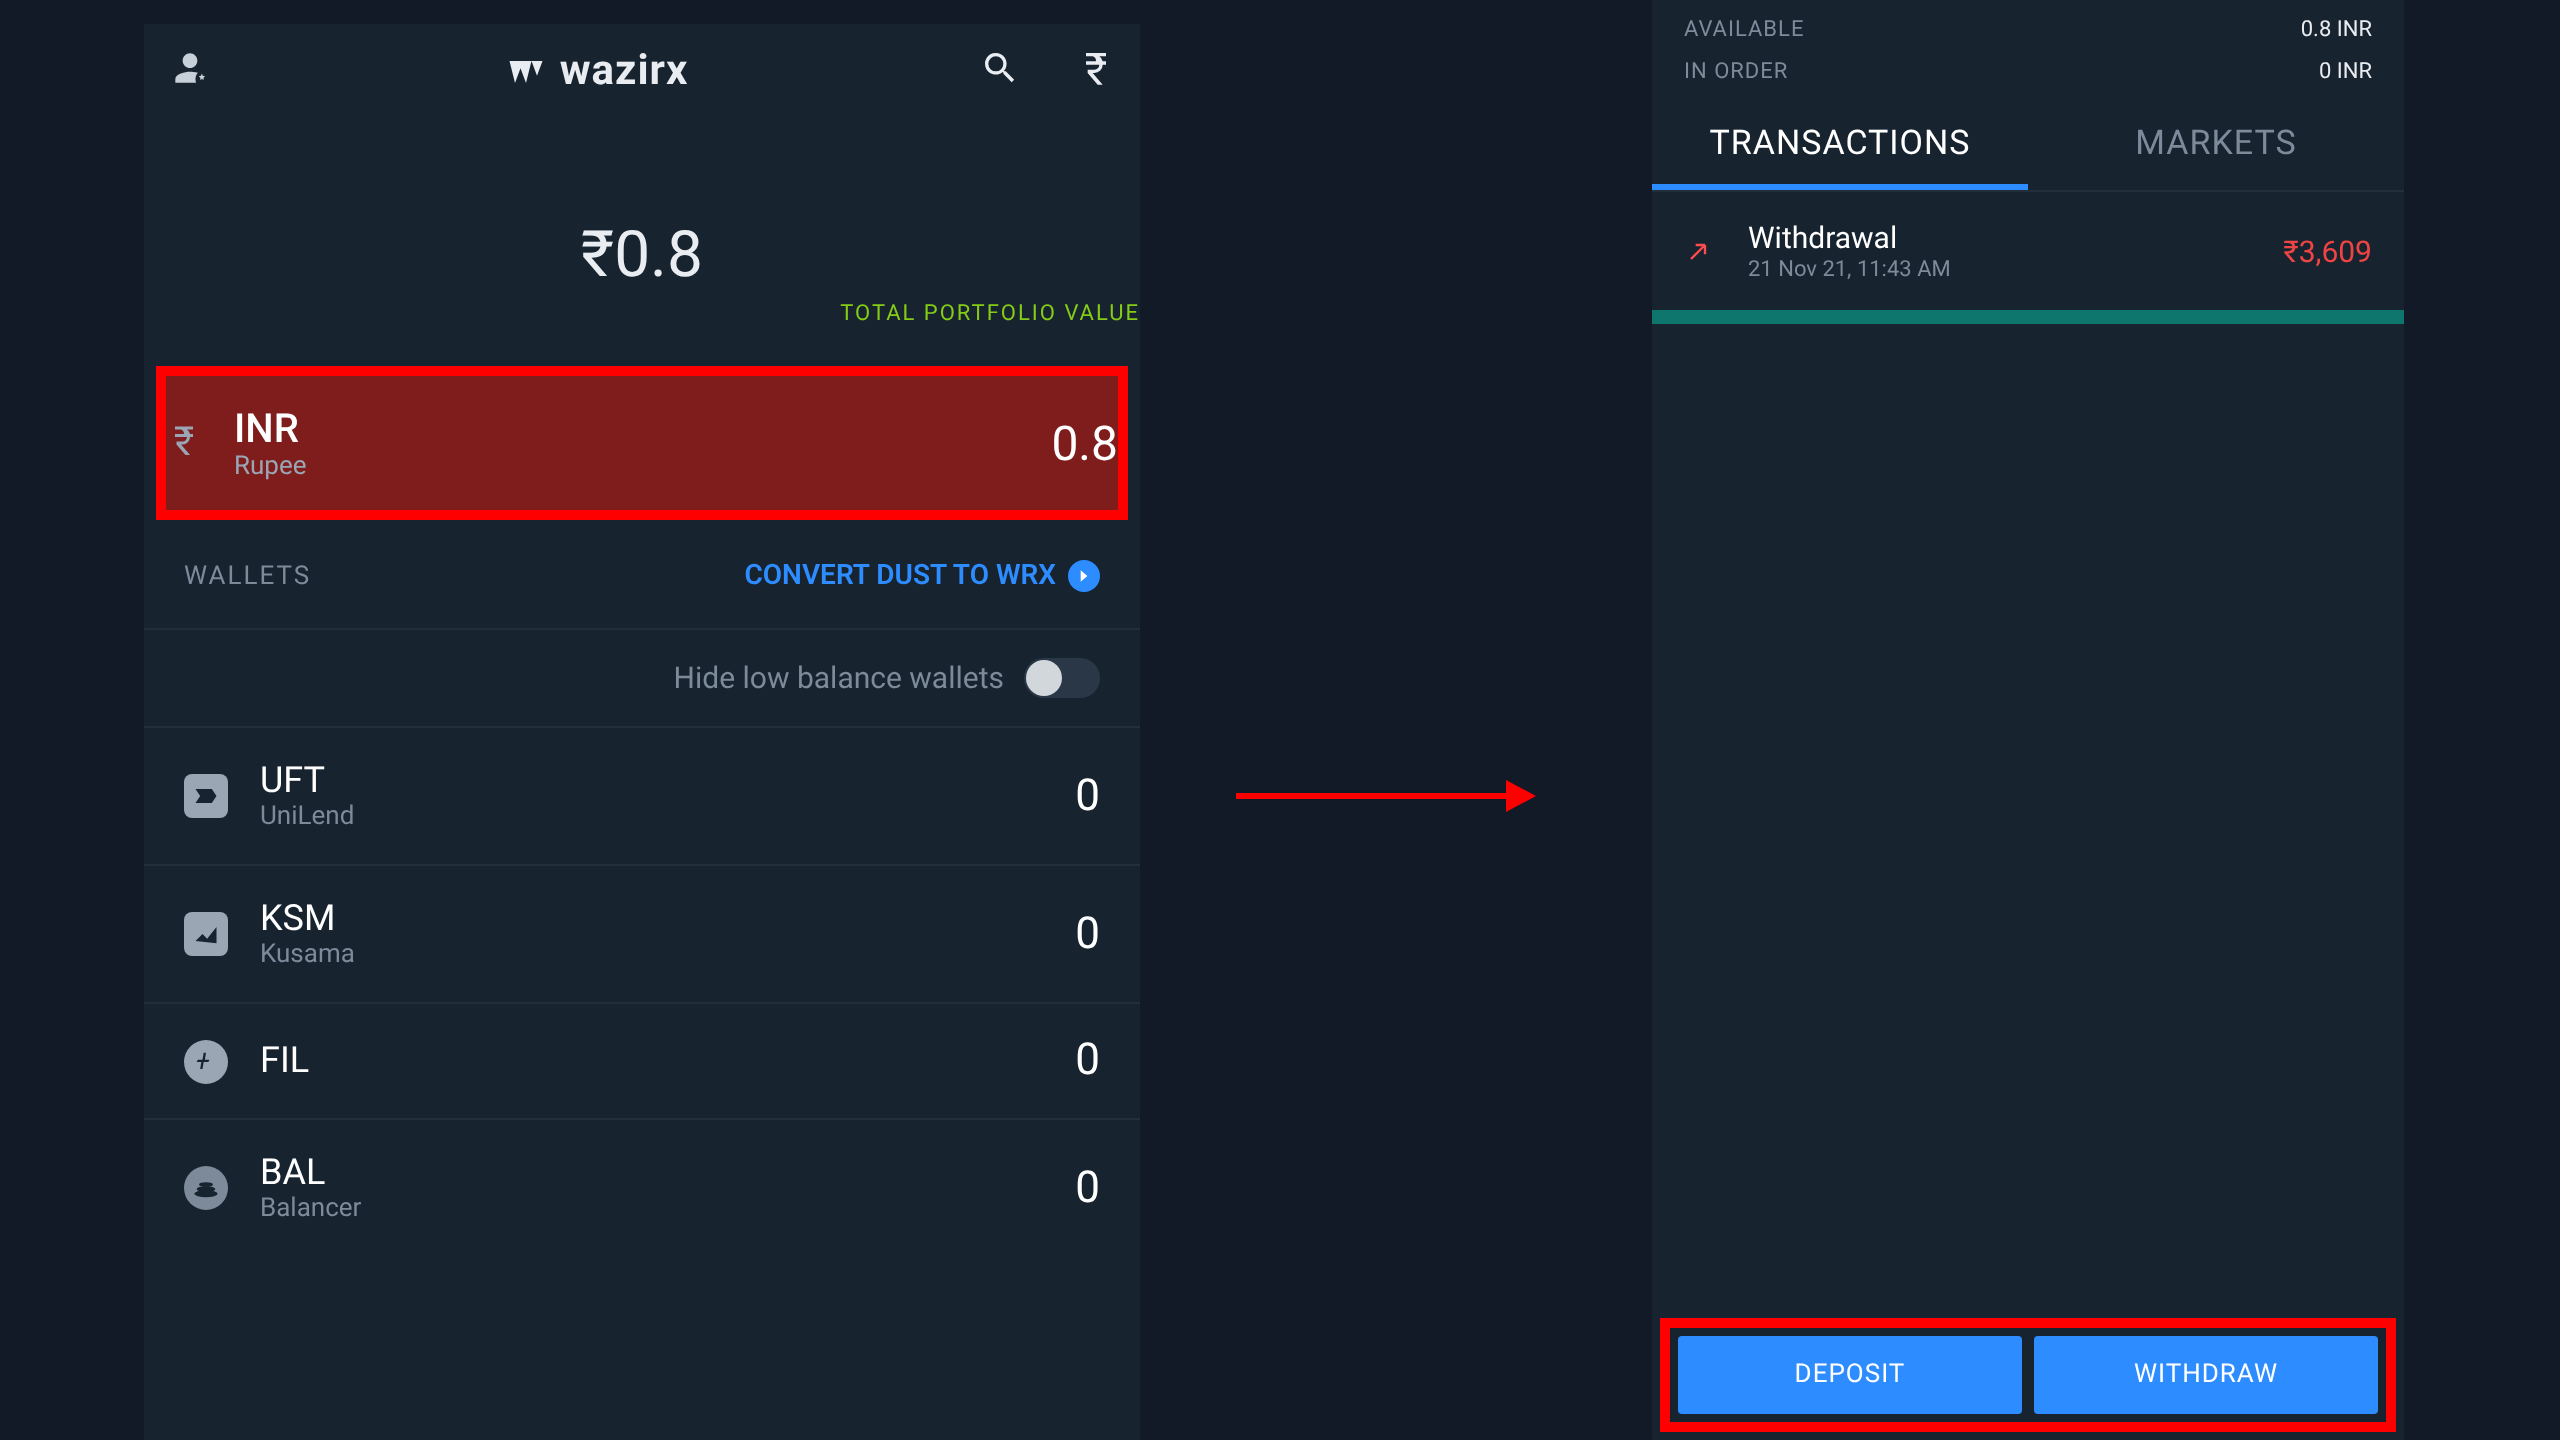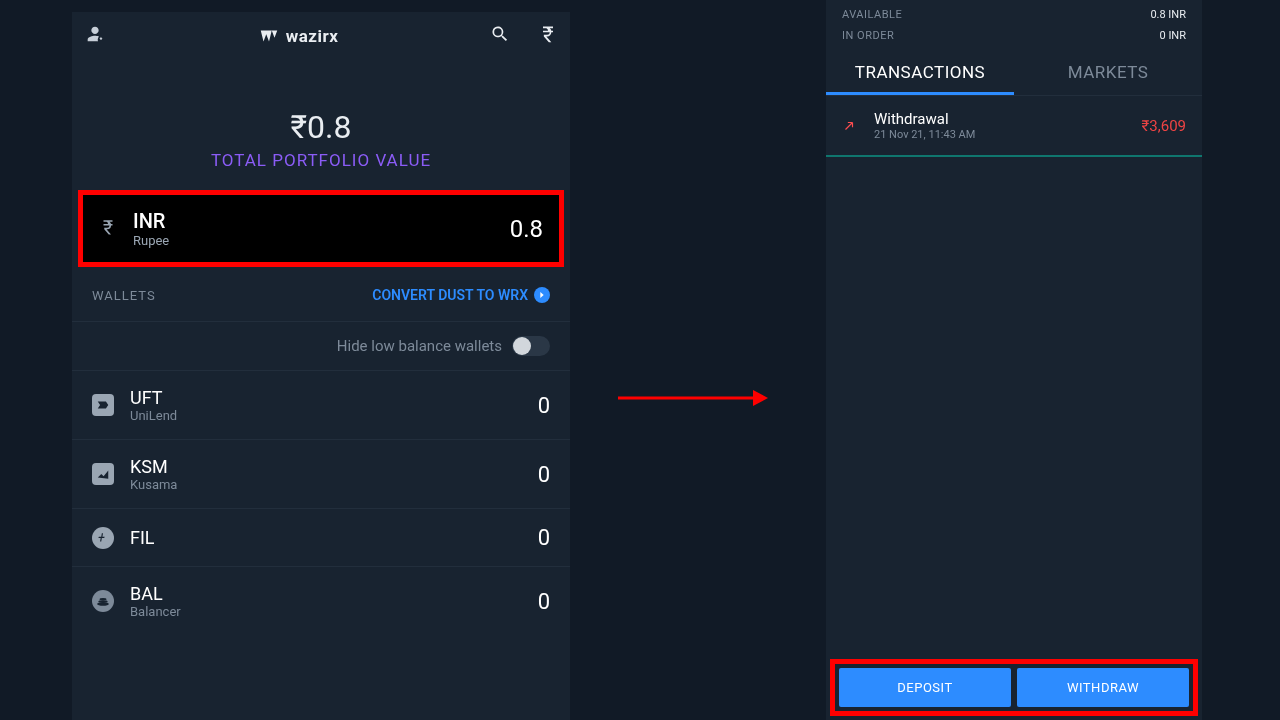--- a/index.html
+++ b/index.html
@@ -31,47 +31,48 @@
     width: 22px;
     height: 22px;
     fill: #c7cfd8;
   }
   .brand {
     display: flex;
     align-items: center;
     gap: 6px;
     color: #e9edf1;
     font-weight: 700;
-    font-size: 17px;
+    font-size: 21px;
     letter-spacing: 0.5px;
   }
   .brand svg { width: 22px; height: 22px; fill: #e9edf1; }
   .header-right { display: flex; align-items: center; gap: 28px; }
   .search-icon, .rupee-icon { width: 20px; height: 20px; fill: #e9edf1; }
   .portfolio {
     text-align: center;
     padding-top: 48px;
     padding-bottom: 20px;
   }
   .portfolio-value {
     font-size: 32px;
     color: #e9edf1;
     font-weight: 400;
   }
   .portfolio-label {
-    font-size: 17px;
-    color: #8b5cf6;
+    font-size: 11px;
+    color: #84cc16;
     letter-spacing: 1px;
     margin-top: 4px;
+    text-align: right;
   }
   .inr-card {
     margin: 0 6px;
     border: 5px solid #ff0000;
-    background: #000000;
-    padding: 14px 16px;
+    background: #7f1d1d;
+    padding: 14px 0;
     display: flex;
     align-items: center;
   }
   .inr-card .rupee-small {
     width: 18px;
     height: 18px;
     fill: #9aa6b3;
     margin-right: 16px;
     margin-top: -4px;
   }
@@ -145,21 +146,21 @@
   .tabs {
     display: flex; margin-top: 6px; border-bottom: 1px solid #222e3c;
   }
   .tab {
     flex: 1; text-align: center; padding: 10px 0; font-size: 17px; letter-spacing: 0.5px;
     color: #7d8a99; border-bottom: 3px solid transparent;
   }
   .tab.active { color: #fff; border-bottom-color: #2d8cff; }
   .tx {
     display: flex; align-items: center; padding: 14px 16px;
-    border-bottom: 2px solid #0f766e;
+    border-bottom: 7px solid #0f766e;
   }
   .tx-arrow {
     width: 14px; height: 14px; stroke: #ff4d4f; fill: none; stroke-width: 2;
     margin-right: 18px;
   }
   .tx-info { flex: 1; }
   .tx-type { color: #fff; font-size: 15px; }
   .tx-date { color: #7d8a99; font-size: 11px; }
   .tx-amount { color: #ef4444; font-size: 15px; }
   .btn-row {

